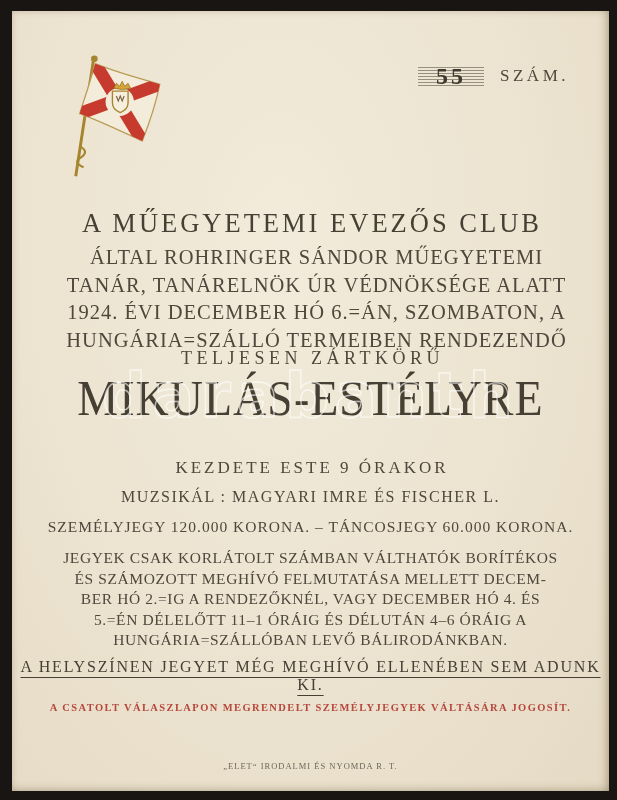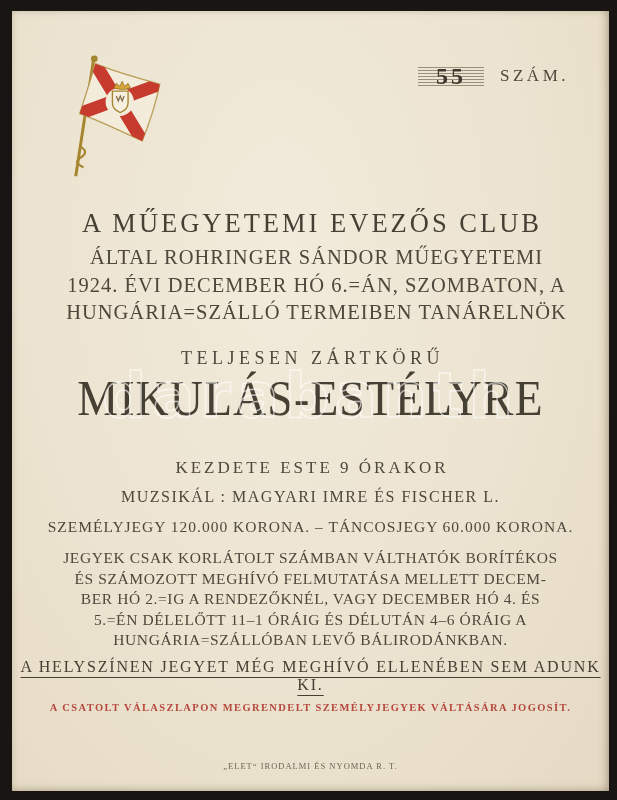--- a/index.html
+++ b/index.html
@@ -93,22 +93,23 @@
       <span class="serial-number">55</span>
     </span>
     <span class="serial-label">SZÁM.</span>
   </div>
 
 
   <div class="center-block intro-1">A MŰEGYETEMI EVEZŐS CLUB</div>
 
   <div class="center-block intro-rest">
     <div>ÁLTAL ROHRINGER SÁNDOR MŰEGYETEMI</div>
+    <div>TANÁR, TANÁRELNÖK ÚR VÉDNÖKSÉGE ALATT</div>
     <div>1924. ÉVI DECEMBER HÓ 6.=ÁN, SZOMBATON, A</div>
-    <div>HUNGÁRIA=SZÁLLÓ TERMEIBEN TANÁRELNÖK</div>
+    <div>HUNGÁRIA=SZÁLLÓ TERMEIBEN RENDEZENDŐ</div>
   </div>
 
   <div class="center-block subtitle">TELJESEN ZÁRTKÖRŰ</div>
 
   <div class="center-block event-title">MIKULÁS-ESTÉLYRE</div>
 
   <div class="center-block start">KEZDETE ESTE 9 ÓRAKOR</div>
 
   <div class="center-block music">MUZSIKÁL : MAGYARI IMRE ÉS FISCHER L.</div>
 

